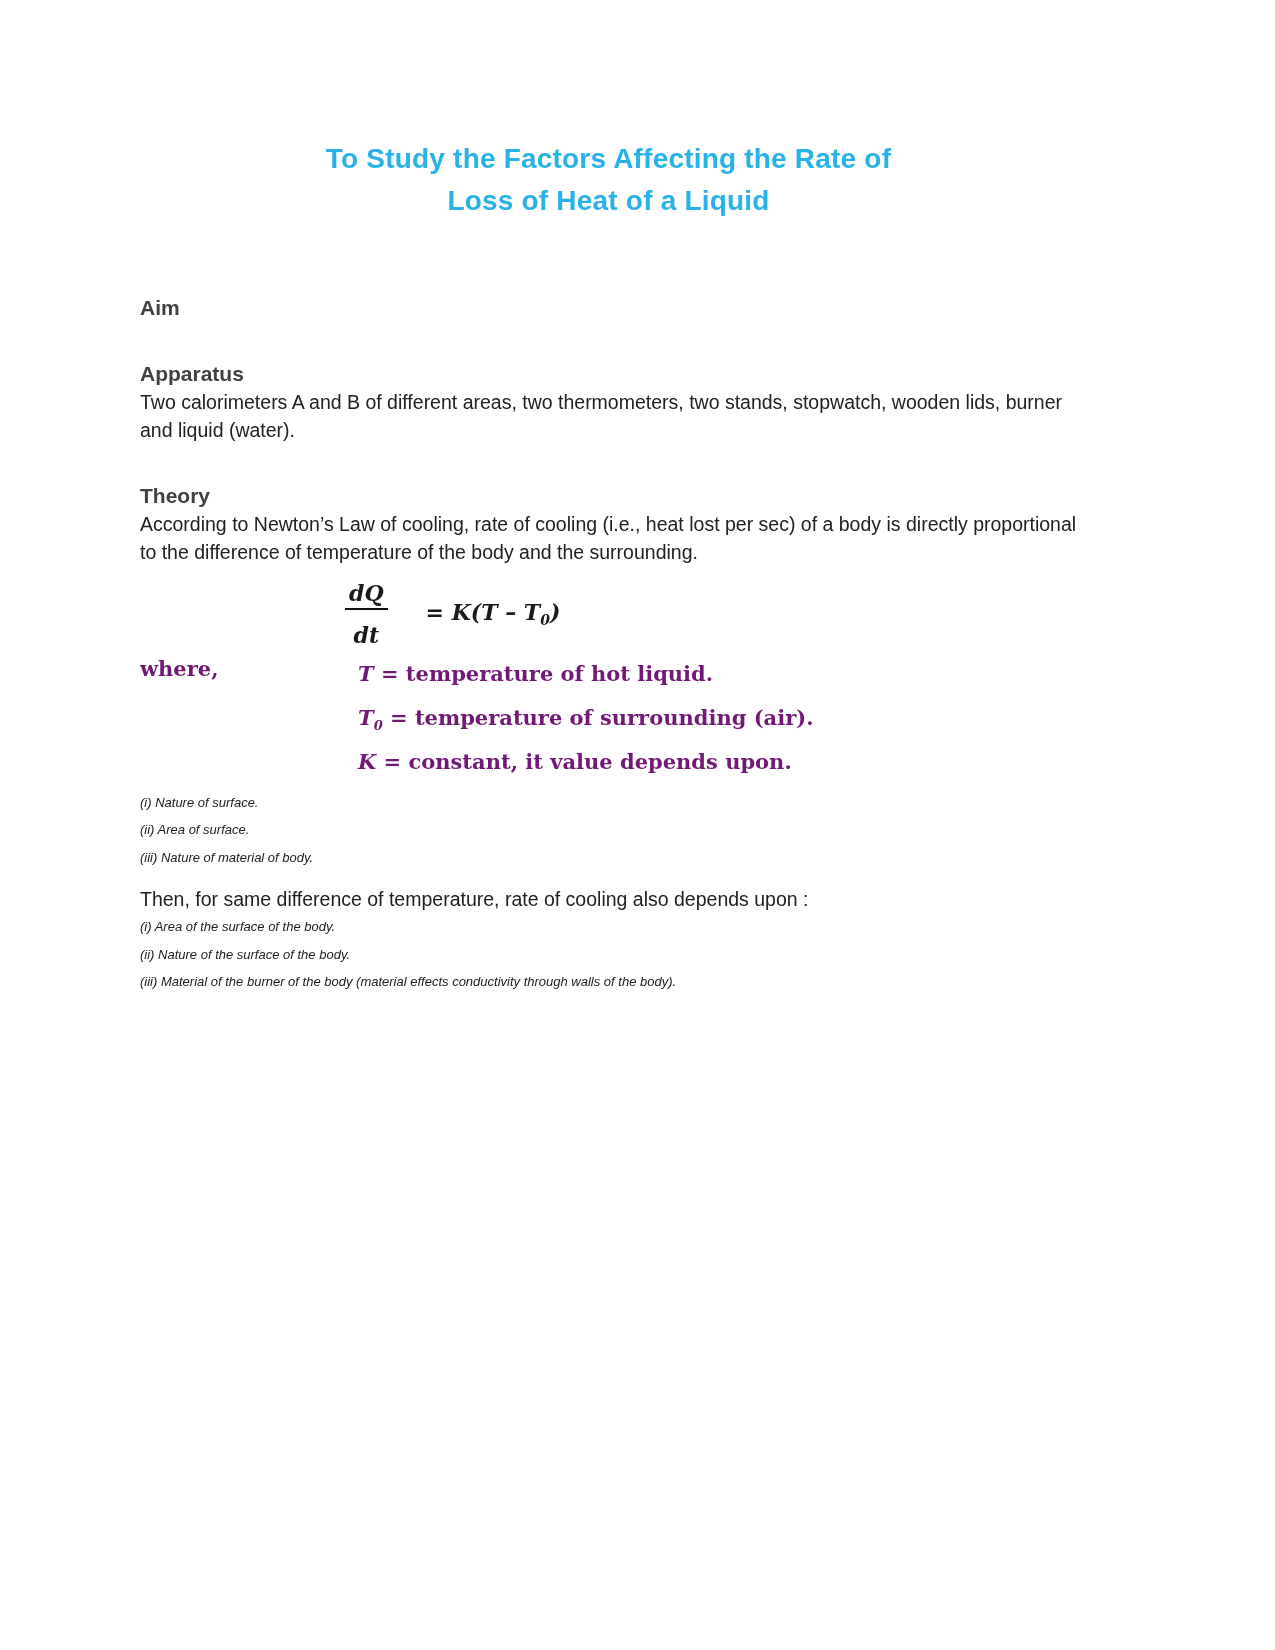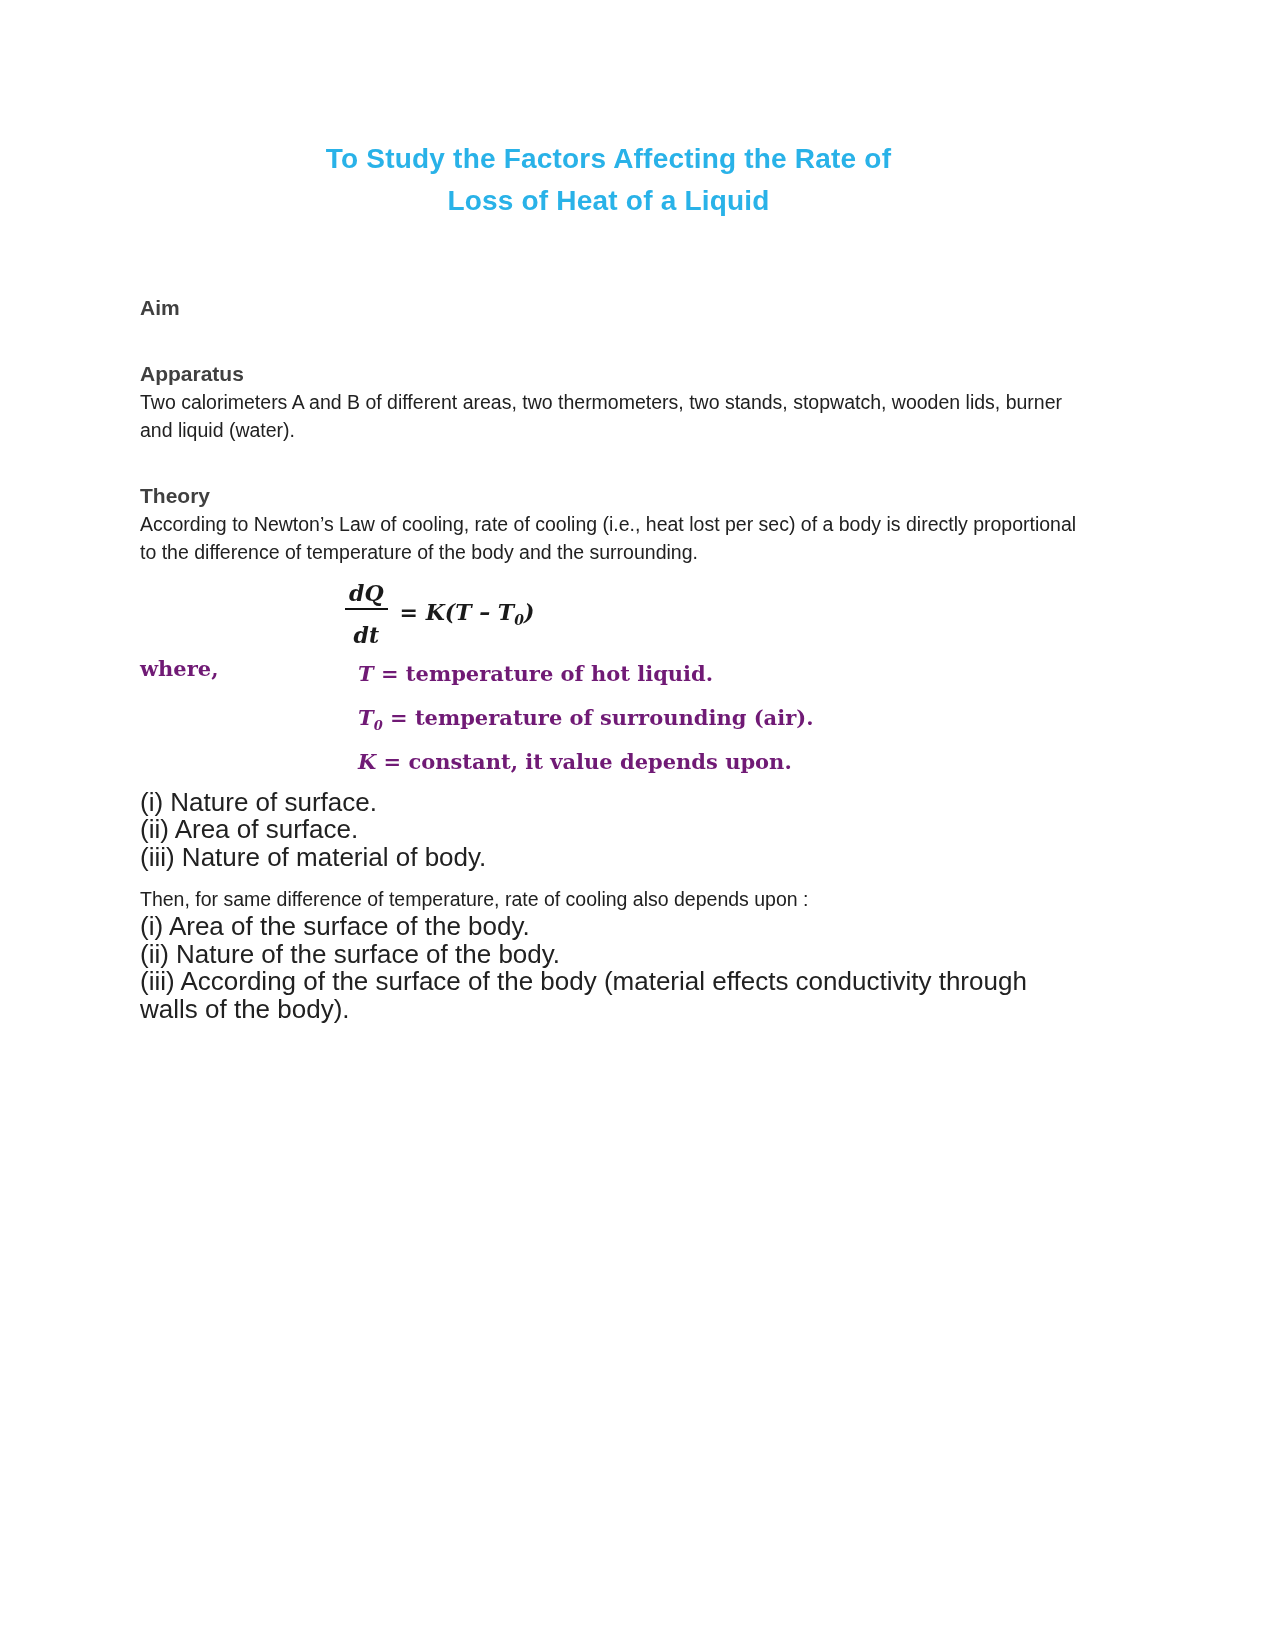--- a/index.html
+++ b/index.html
@@ -45,20 +45,21 @@
 
   
   .equation-row {
     margin: 14px 0 6px 205px;
     display: flex;
     align-items: center;
     font-family: "DejaVu Serif", "Liberation Serif", serif;
     font-weight: 600;
     color: #1a1a1a;
     font-size: 22px;
+    gap: 26px;
   }
   .fraction {
     display: inline-block;
     text-align: center;
     font-style: italic;
     margin-right: 12px;
   }
   .fraction .num {
     display: block;
     padding: 0 4px 2px 4px;
@@ -75,21 +76,21 @@
     font-weight: 700;
     color: #701a75;
     font-size: 21px;
   }
   .where-label { width: 218px; flex: 0 0 auto; }
   .defs { flex: 1; }
   .def-row { line-height: 36px; }
   .def-row .sym { font-style: italic; }
   .def-row .sym sub { font-size: 13px; font-style: italic; }
 
-  .plain-list { font-size: 26px; line-height: 27.5px; max-width: 1000px; }
+  .plain-list { font-size: 13px; line-height: 27.5px; max-width: 1000px; font-style: italic; }
   .plain-list > div { margin: 0; }
 
   .cyan { color: #29b2e8; }
   .blue { color: #404040; }
 </style>
 </head>
 <body>
 
 <div class="page">
   <div class="content">
@@ -140,18 +141,18 @@
         <div>(ii) Area of surface.</div>
         <div>(iii) Nature of material of body.</div>
       </div>
 
       <div class="gap-small"></div>
 
       <p class="body-text">Then, for same difference of temperature, rate of cooling also depends upon :</p>
       <div class="plain-list">
         <div>(i) Area of the surface of the body.</div>
         <div>(ii) Nature of the surface of the body.</div>
-        <div>(iii) According of the surface of the body (material effects conductivity through walls of the body).</div>
+        <div>(iii) Material of the burner of the body (material effects conductivity through walls of the body).</div>
       </div>
     </section>
 
   </div>
 </div>
 
 </body></html>

